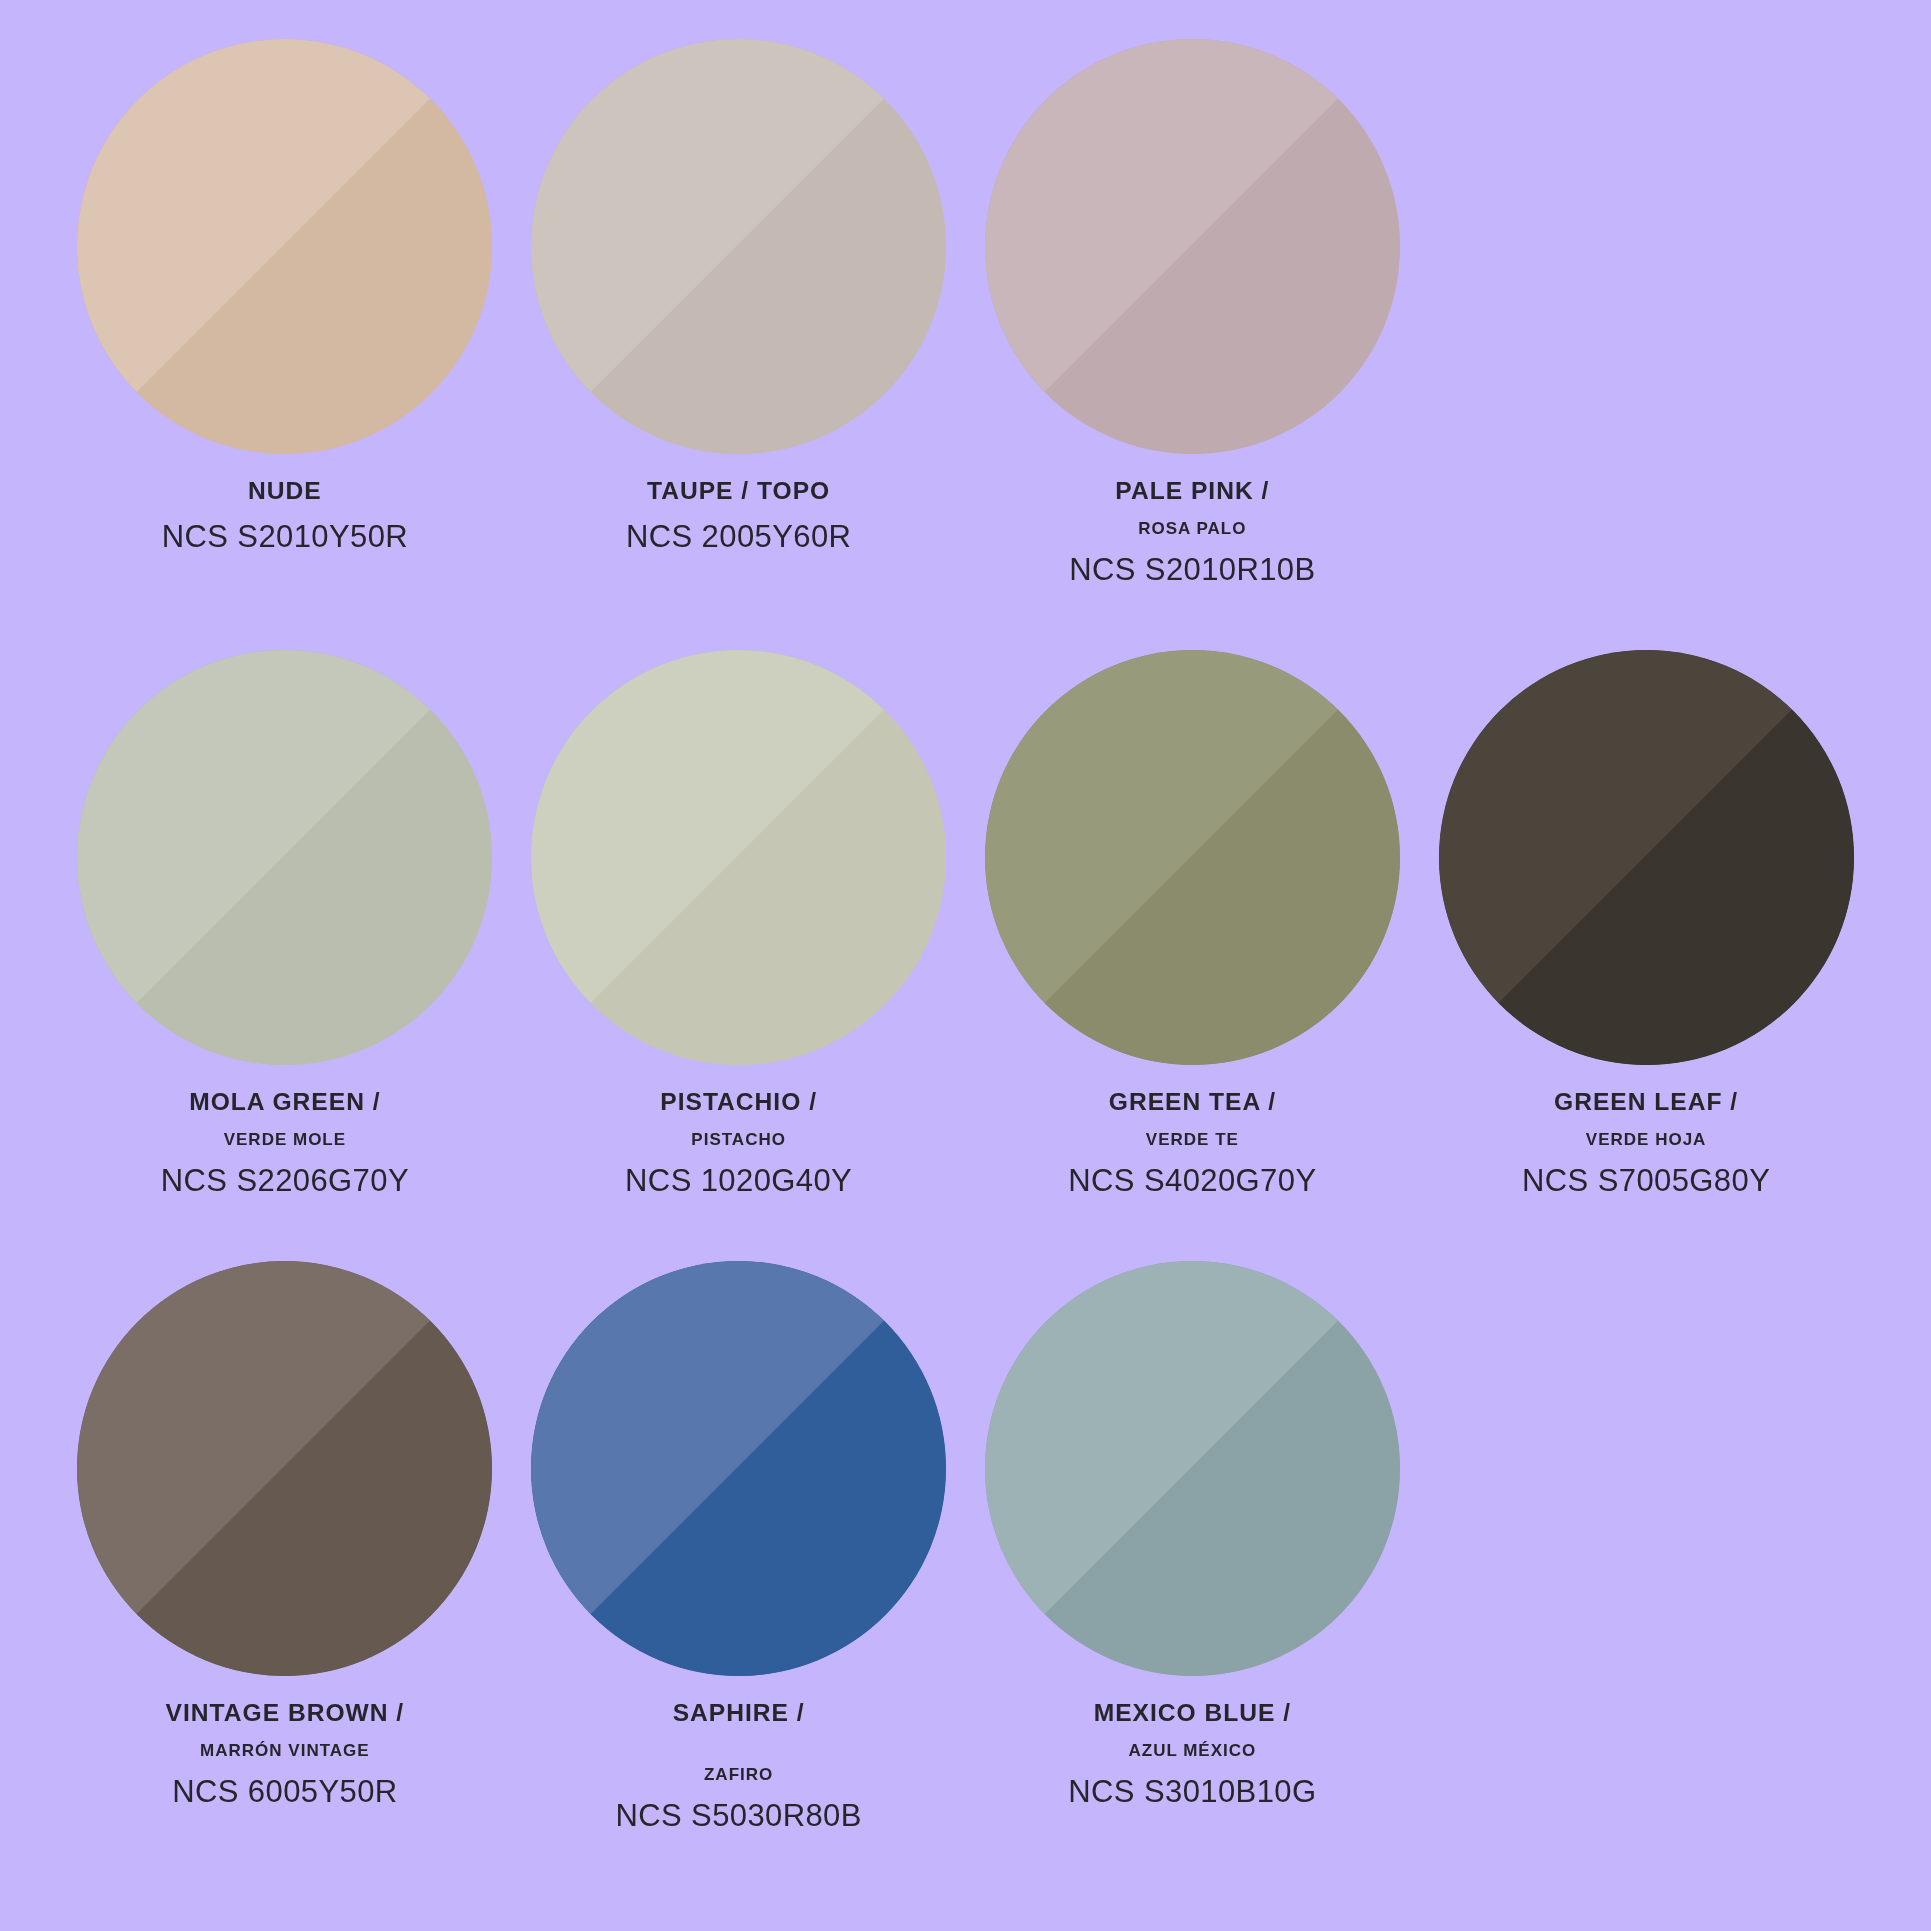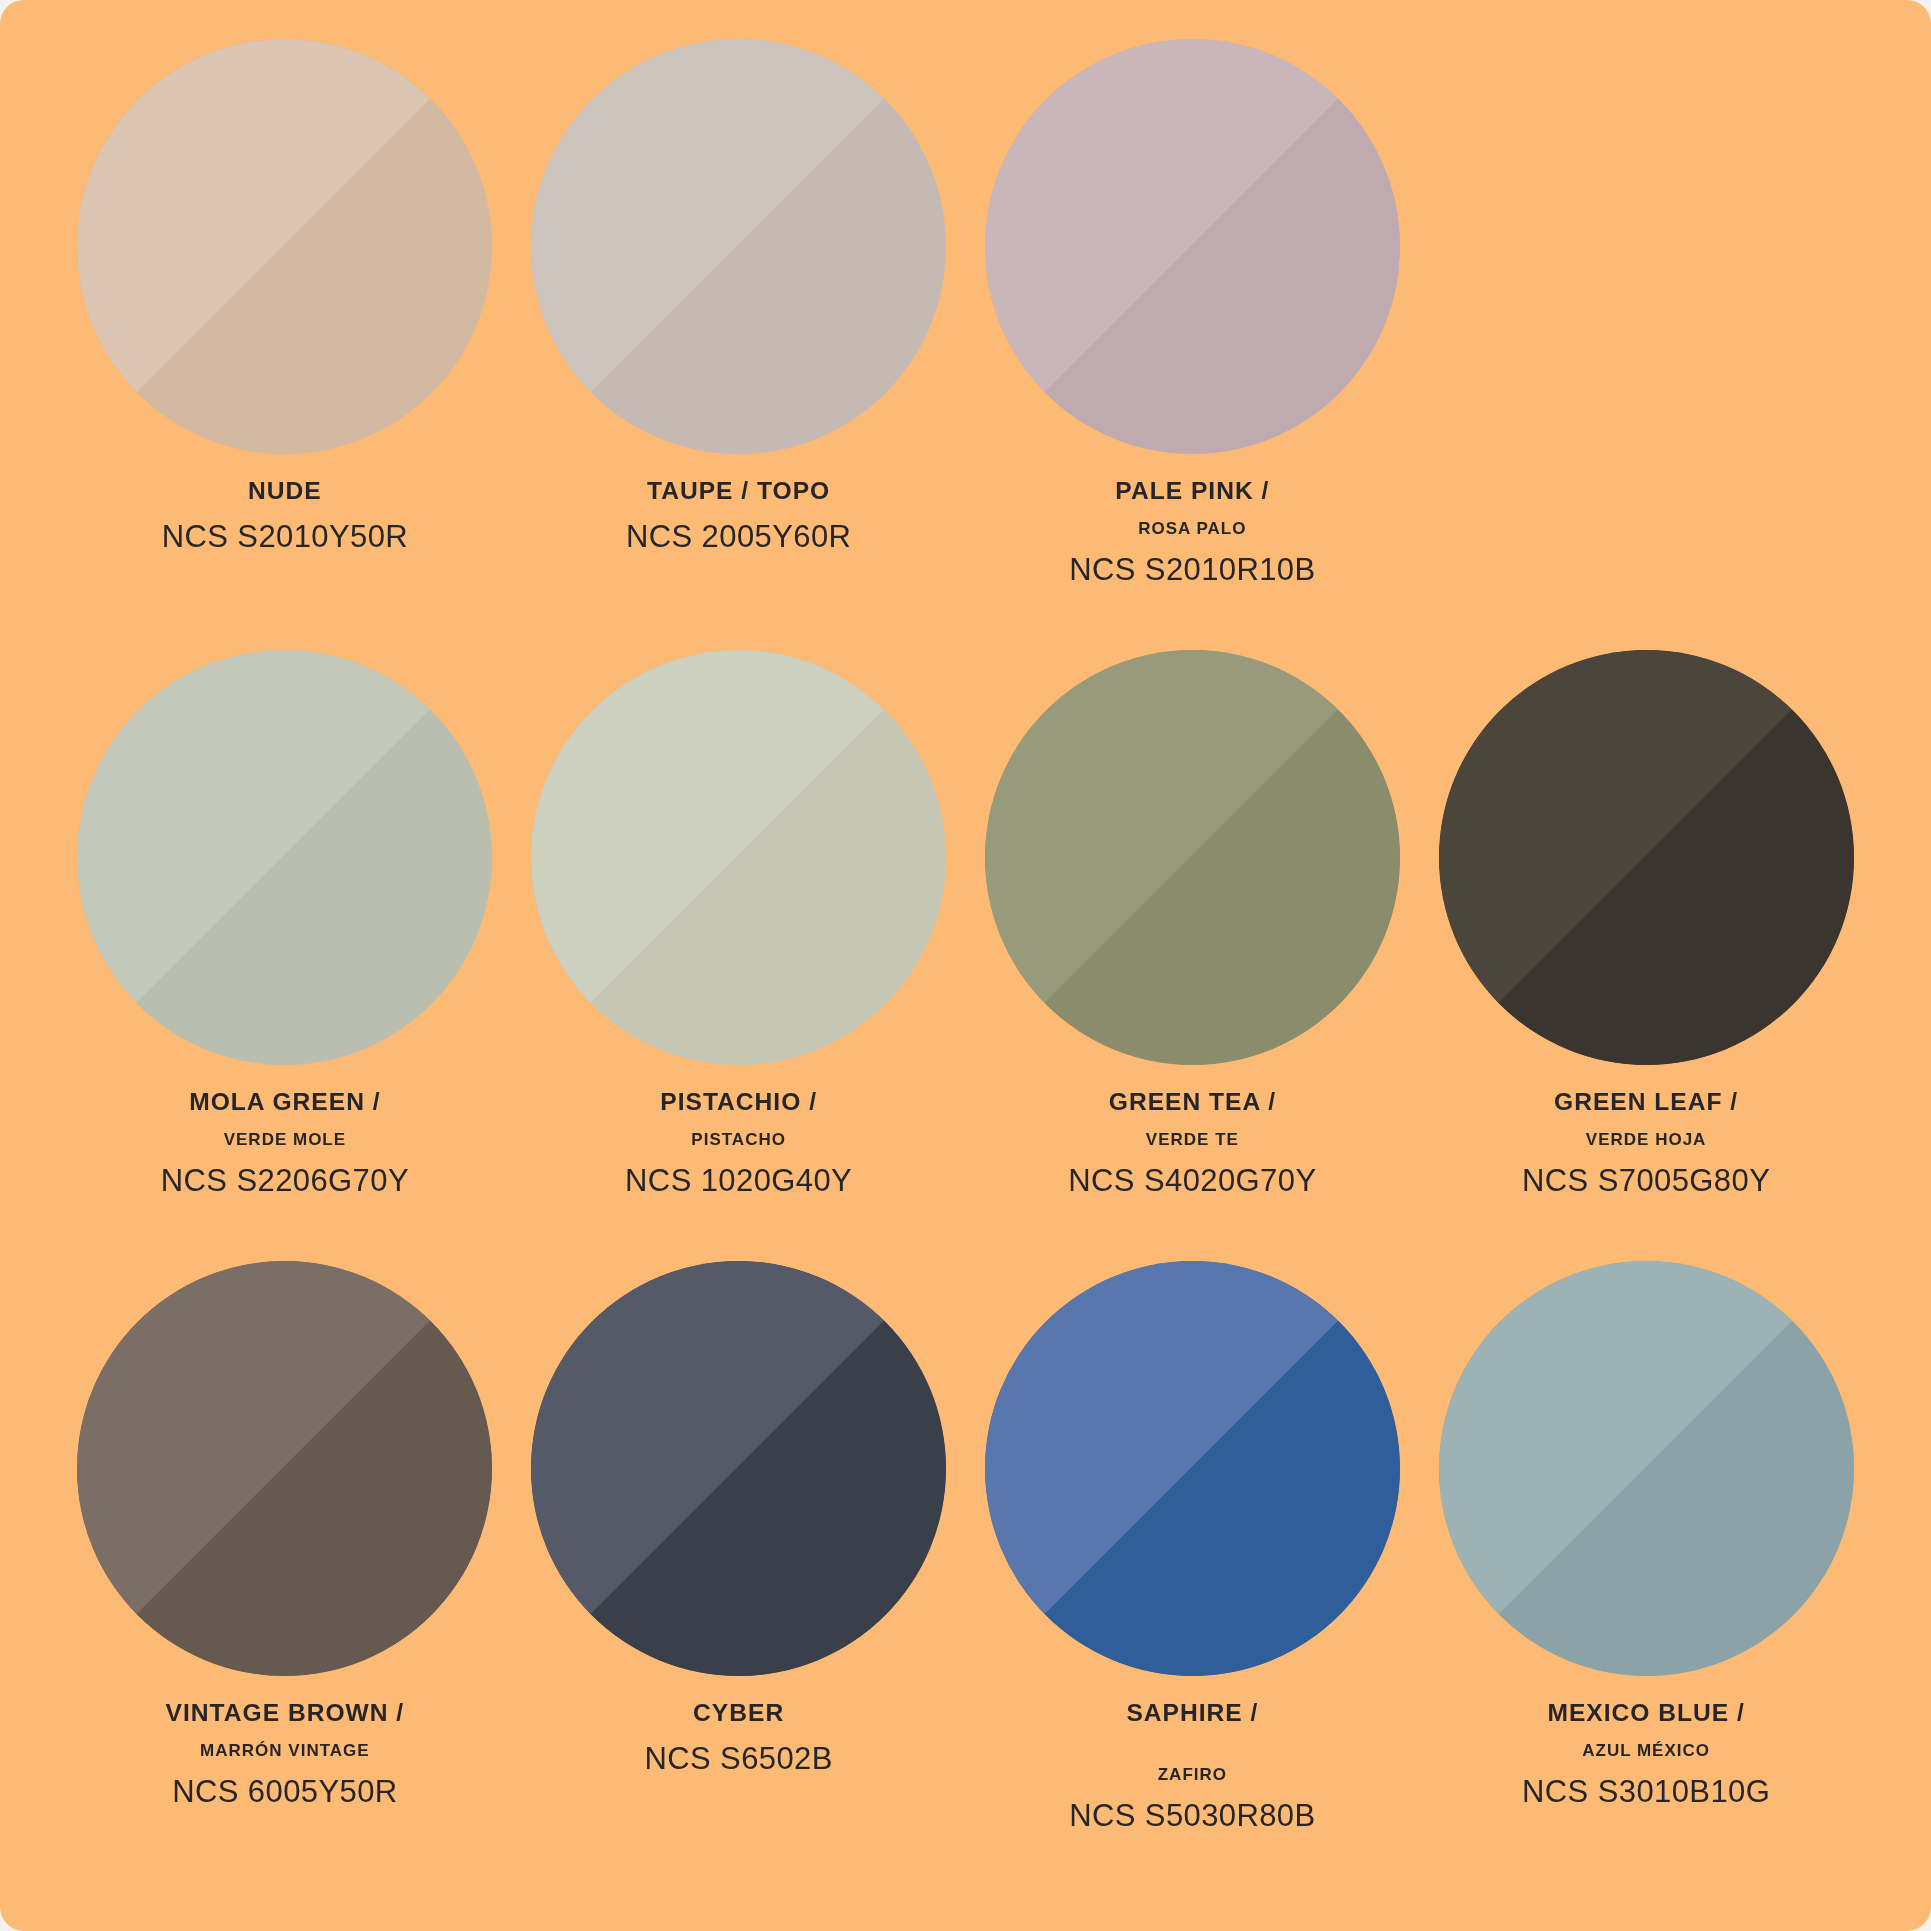--- a/index.html
+++ b/index.html
@@ -91,21 +91,21 @@
     font-weight: normal;
     letter-spacing: 0.4px;
     color: #26262a;
     display: block;
     margin-top: 17.4px;
   }
 </style>
 </head>
 <body style="background: rgb(243, 242, 238);">
 
-<div id="palette-sheet" style="background: #fdba74; border-radius: 24px;">
+<div id="palette-sheet" style="background: #c4b5fd;">
 
   <div class="palette-row">
     <div class="swatch-cell">
       <div class="swatch-disc" style="background: rgb(211, 184, 162);">
         <div class="disc-highlight" style="background: linear-gradient(135deg, rgb(221, 197, 179) 0%, rgb(221, 197, 179) 49.6%, rgb(211, 184, 162) 49.8%, rgb(211, 184, 162) 100%);"></div>
       </div>
       <div class="swatch-labels">
         <span class="swatch-name" style="color: rgb(38, 38, 42);">NUDE</span>
 
         <span class="swatch-code" style="color: rgb(38, 38, 42);">NCS S2010Y50R</span>
@@ -181,30 +181,20 @@
       <div class="swatch-disc" style="background: rgb(101, 89, 80);">
         <div class="disc-highlight" style="background: linear-gradient(135deg, rgb(123, 110, 102) 0%, rgb(123, 110, 102) 49.6%, rgb(101, 89, 80) 49.8%, rgb(101, 89, 80) 100%);"></div>
       </div>
       <div class="swatch-labels">
         <span class="swatch-name" style="color: rgb(38, 38, 42);">VINTAGE BROWN /</span>
         <span class="swatch-name-line2" style="color: rgb(38, 38, 42);">MARRÓN VINTAGE</span>
         <span class="swatch-code" style="color: rgb(38, 38, 42);">NCS 6005Y50R</span>
       </div>
     </div>
     <div class="swatch-cell">
-      <div class="swatch-disc" style="background: rgb(58, 64, 73);">
-        <div class="disc-highlight" style="background: linear-gradient(135deg, rgb(84, 90, 104) 0%, rgb(84, 90, 104) 49.6%, rgb(58, 64, 73) 49.8%, rgb(58, 64, 73) 100%);"></div>
-      </div>
-      <div class="swatch-labels">
-        <span class="swatch-name" style="color: rgb(38, 38, 42);">CYBER</span>
-
-        <span class="swatch-code" style="color: rgb(38, 38, 42);">NCS S6502B</span>
-      </div>
-    </div>
-    <div class="swatch-cell">
       <div class="swatch-disc" style="background: rgb(47, 94, 155);">
         <div class="disc-highlight" style="background: linear-gradient(135deg, rgb(88, 120, 173) 0%, rgb(88, 120, 173) 49.6%, rgb(47, 94, 155) 49.8%, rgb(47, 94, 155) 100%);"></div>
       </div>
       <div class="swatch-labels">
         <span class="swatch-name" style="color: rgb(38, 38, 42);">SAPHIRE /</span>
         <span class="swatch-name-line2" style="color: rgb(38, 38, 42); margin-top: 40px;">ZAFIRO</span>
         <span class="swatch-code" style="color: rgb(38, 38, 42);">NCS S5030R80B</span>
       </div>
     </div>
     <div class="swatch-cell">

